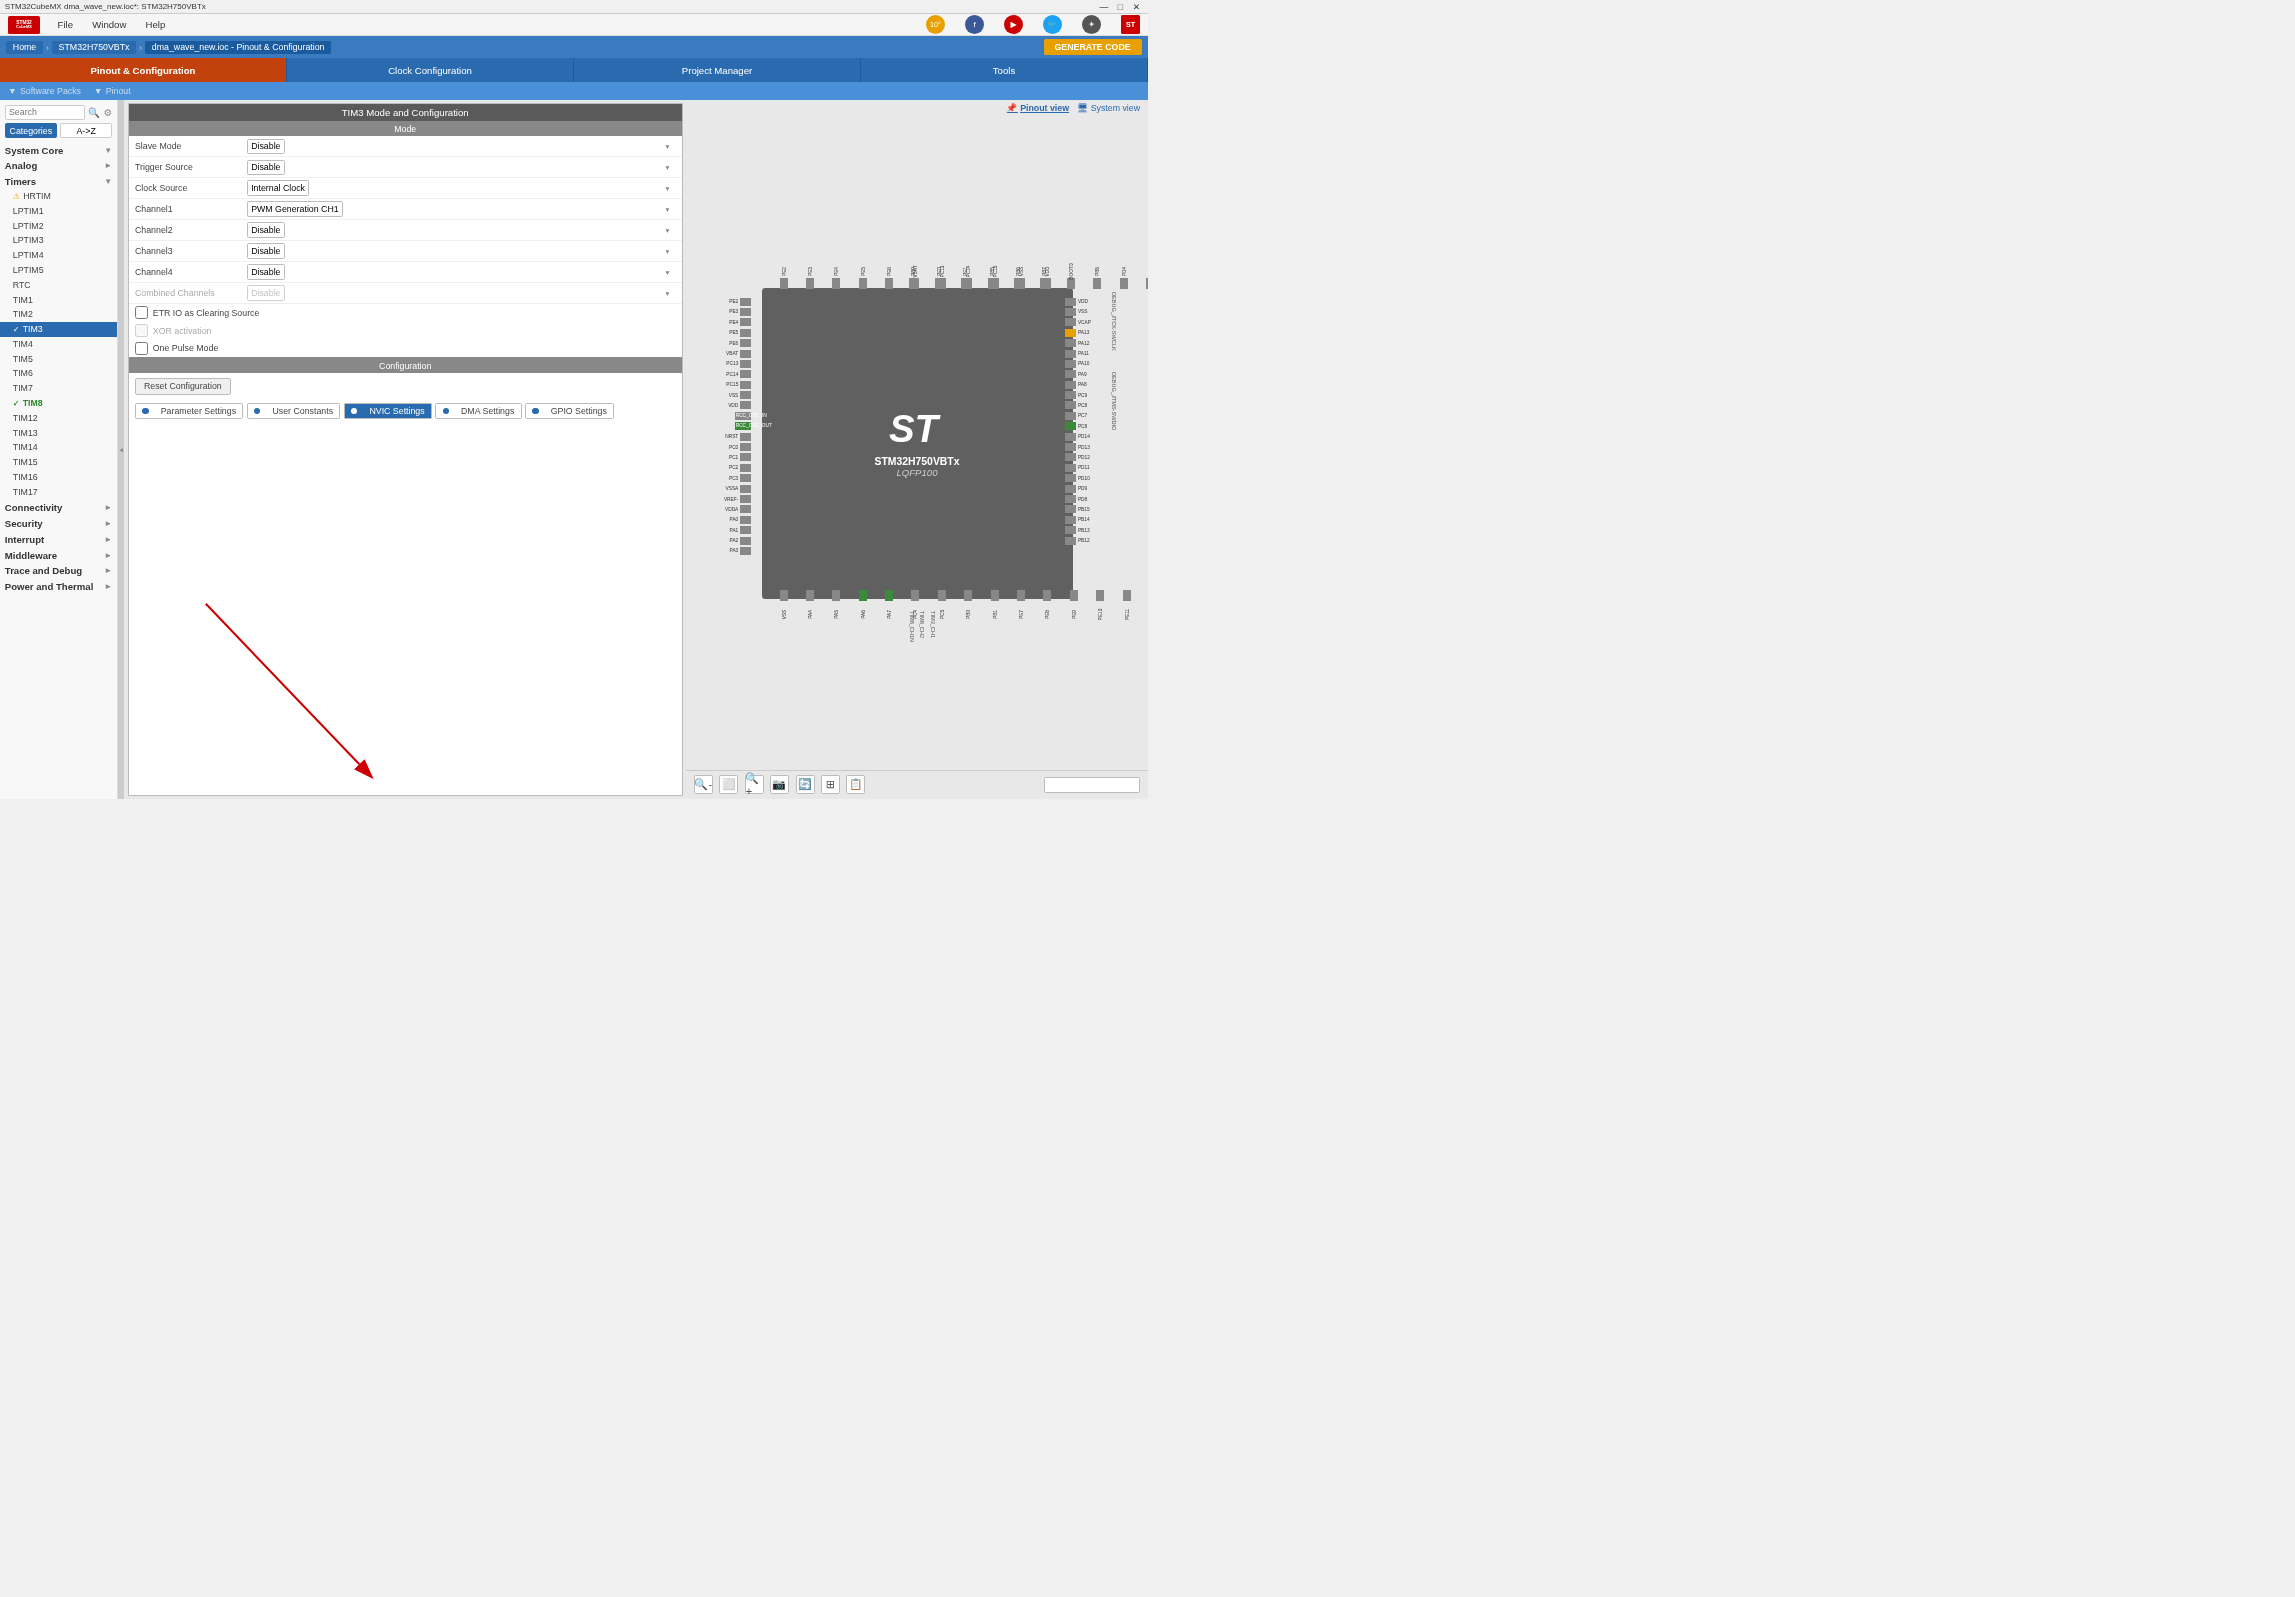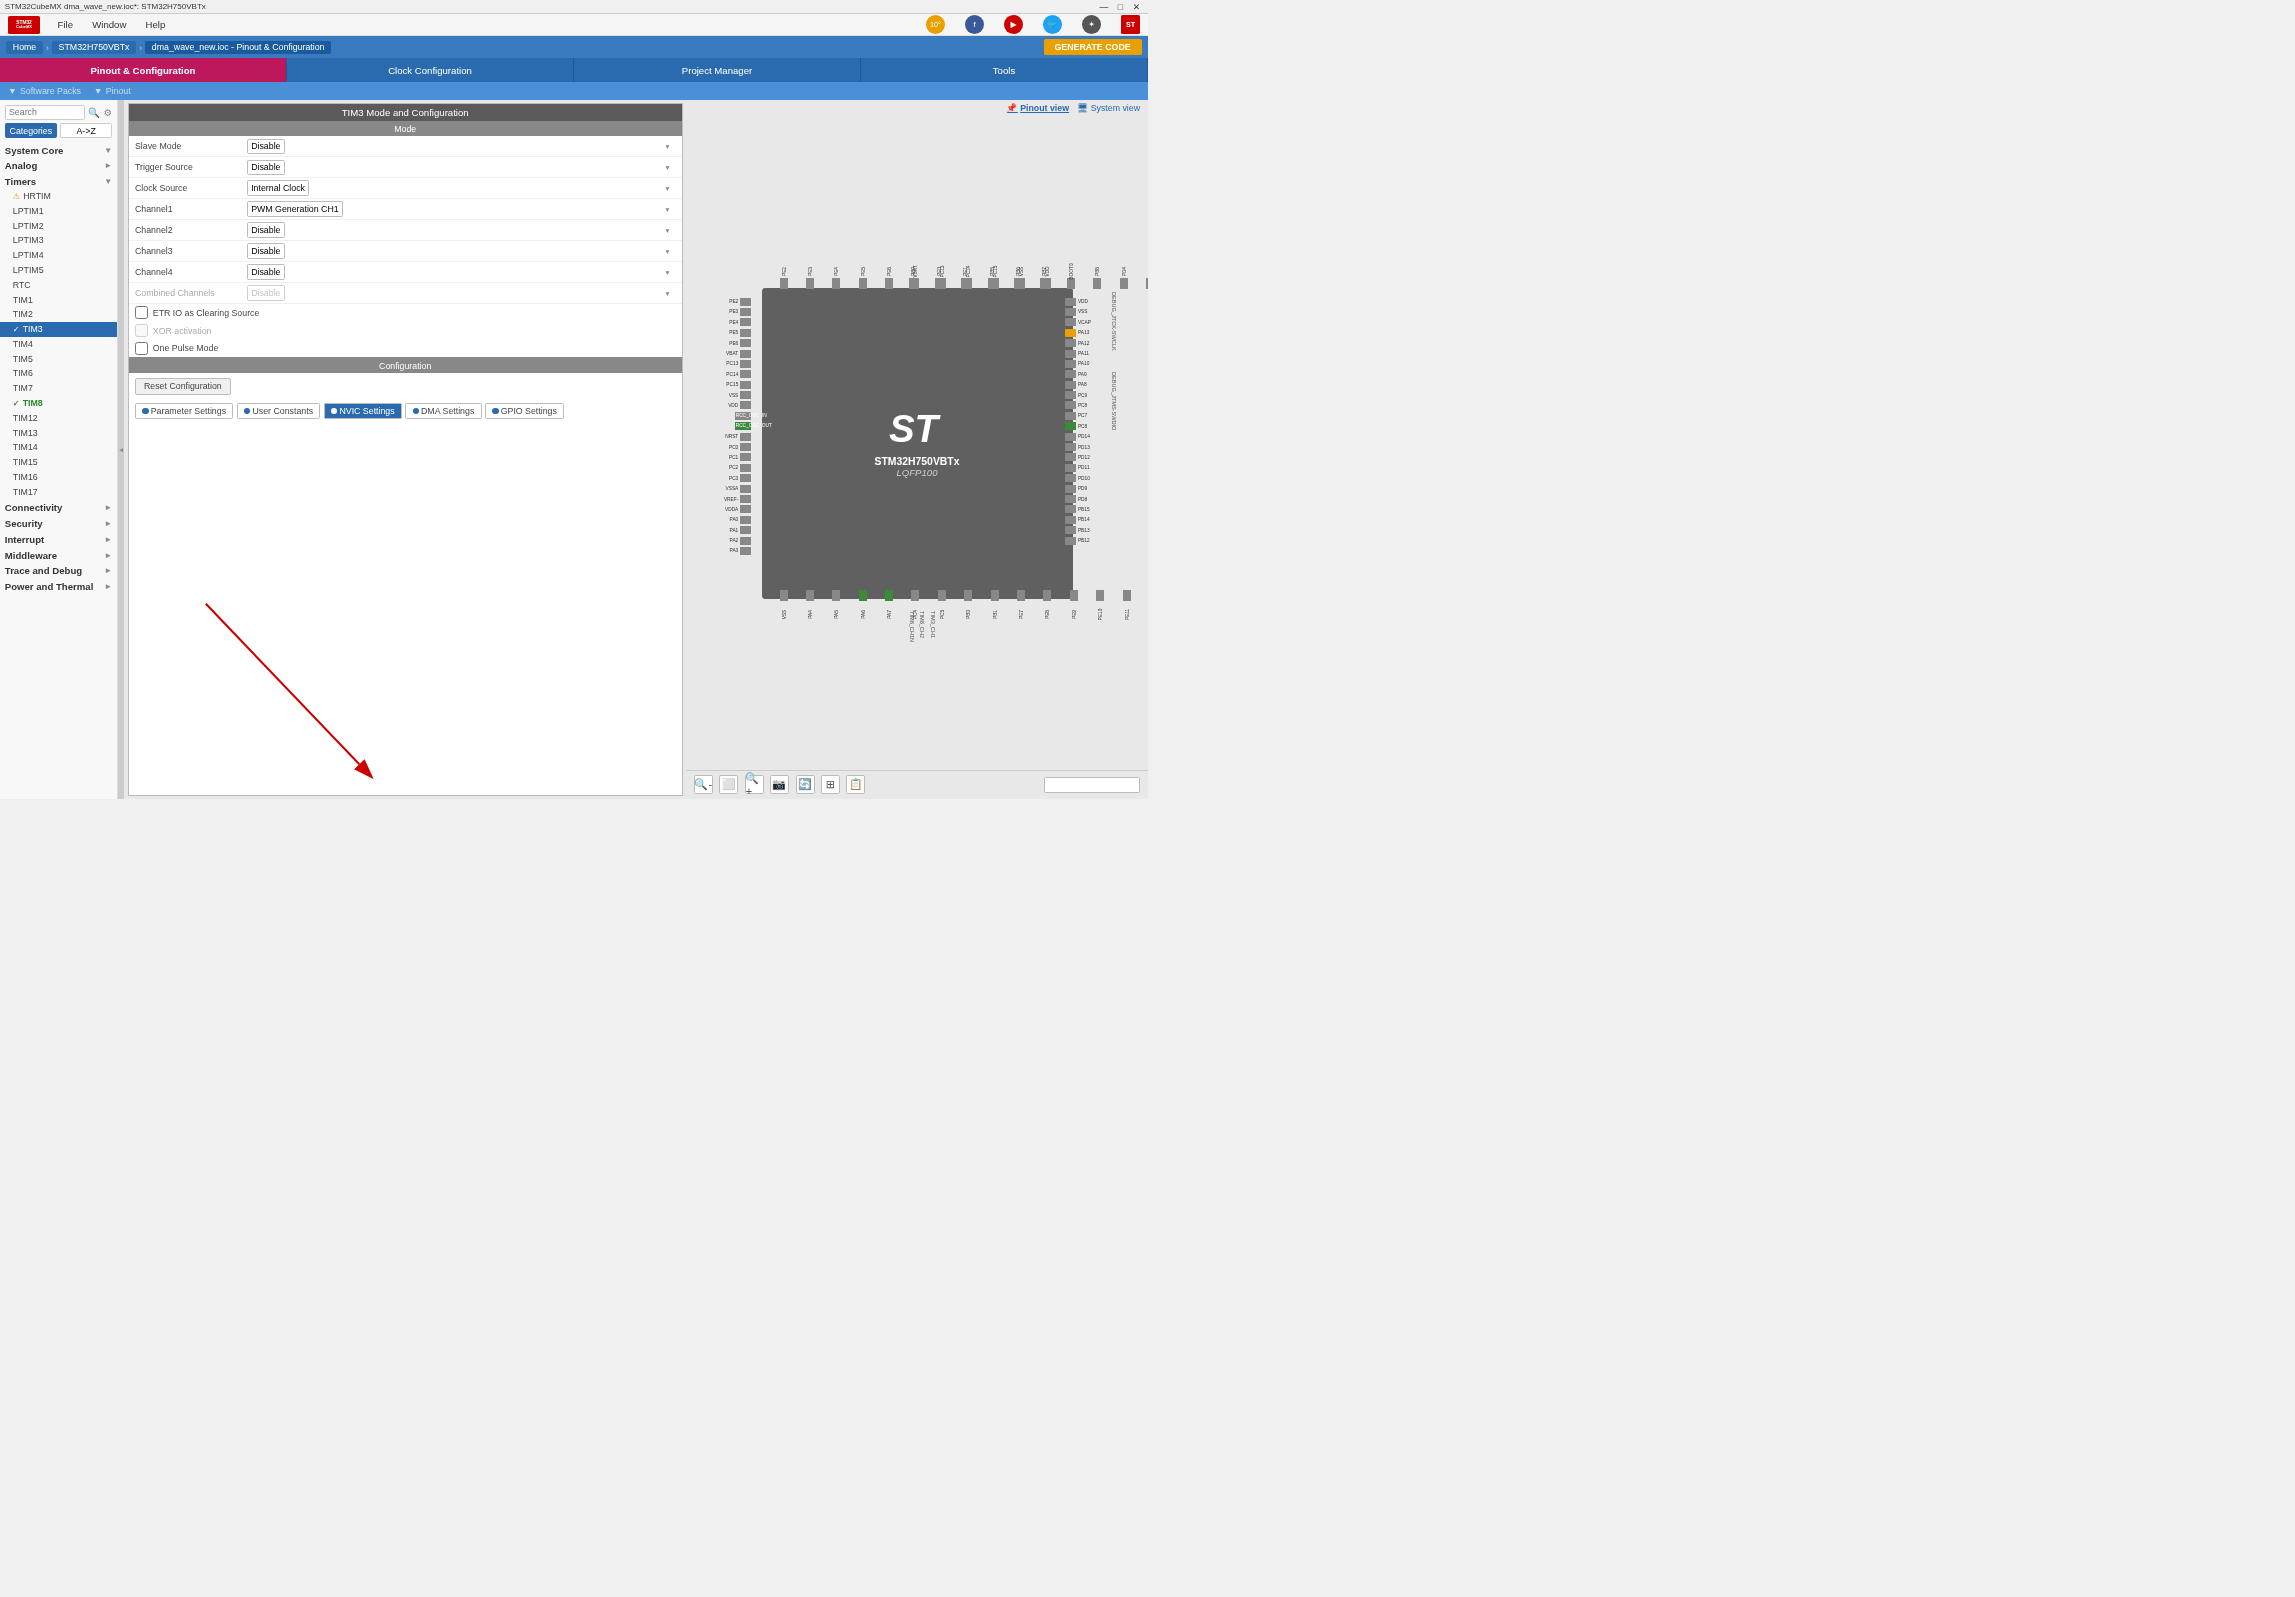--- a/index.html
+++ b/index.html
@@ -100,21 +100,21 @@
     .main-tab {
       flex: 1;
       display: flex;
       align-items: center;
       justify-content: center;
       color: white;
       font-size: 9.6px;
       cursor: pointer;
       border-right: 0.8px solid #1a5a9f;
     }
-    .main-tab.active { background: #be185d; font-weight: bold; }
+    .main-tab.active { background: #c2410c; font-weight: bold; }
 
     
     .sub-tabs {
       background: #4a90d9;
       height: 17.5px;
       display: flex;
       align-items: center;
       padding: 0 8px;
       gap: 12.8px;
     }
@@ -306,21 +306,21 @@
     
     .settings-tabs {
       display: flex;
       padding: 3.2px 6.4px 0;
       gap: 3.2px;
       flex-wrap: wrap;
     }
     .settings-tab {
       display: flex;
       align-items: center;
-      gap: 2px;
+      gap: 12px;
       padding: 2.4px 6.4px;
       font-size: 8.8px;
       border: 0.8px solid #bbb;
       border-radius: 1.6px;
       cursor: pointer;
       background: white;
       color: #444;
     }
     .settings-tab .dot {
       width: 6.4px; height: 6.4px;

